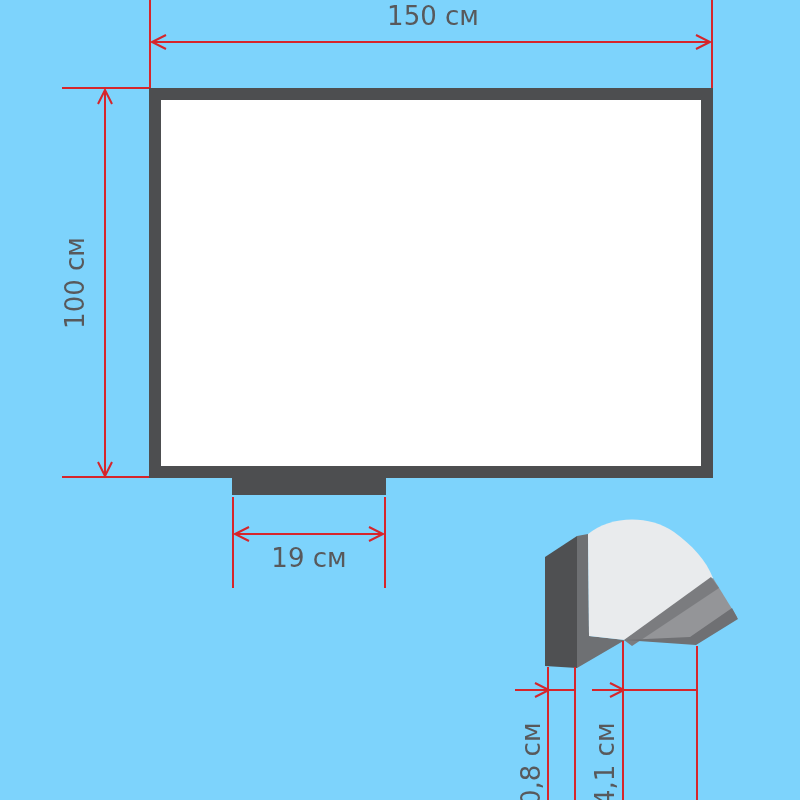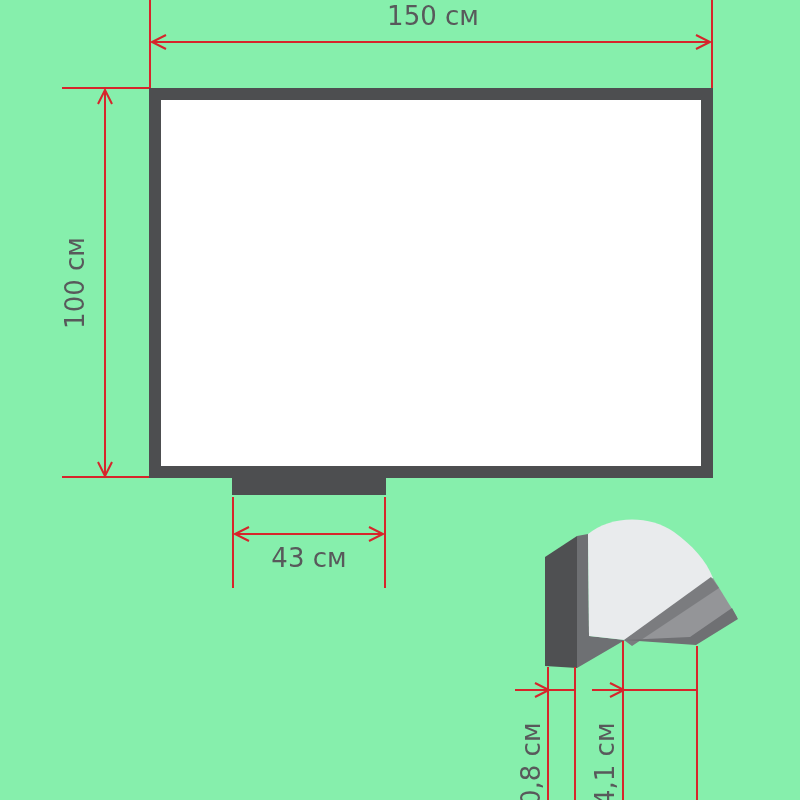--- a/index.html
+++ b/index.html
@@ -8,21 +8,21 @@
     width: 800px;
     height: 800px;
     overflow: hidden;
     background: #ffffff;
     font-family: "DejaVu Sans", "Liberation Sans", sans-serif;
   }
   .canvas {
     position: relative;
     width: 800px;
     height: 800px;
-    background: #86efac;
+    background: #7dd3fc;
   }
   .board {
     position: absolute;
     left: 149px;
     top: 88px;
     width: 564px;
     height: 390px;
     box-sizing: border-box;
     border: 12px solid #4d4e50;
     background: #ffffff;
@@ -111,19 +111,19 @@
       <line x1="697" y1="646" x2="697" y2="800"></line>
       <line x1="592" y1="690" x2="697" y2="690"></line>
       <path d="M 610,683 L 624,690 L 610,697"></path>
     </g>
   </svg>
 
   <div class="dim-label centered" style="left:373px; top:3px; width:120px;">150 см</div>
 
   <div class="dim-label vertical centered" style="left:62px; top:333px; width:100px;">100 см</div>
 
-  <div class="dim-label centered" style="left:249px; top:545px; width:120px;">43 см</div>
+  <div class="dim-label centered" style="left:249px; top:545px; width:120px;">19 см</div>
 
   <div class="dim-label vertical" style="left:518px; top:806px; width:90px;">0,8 см</div>
 
   <div class="dim-label vertical" style="left:592px; top:806px; width:90px;">4,1 см</div>
 
 </div>
 
 </body></html>

